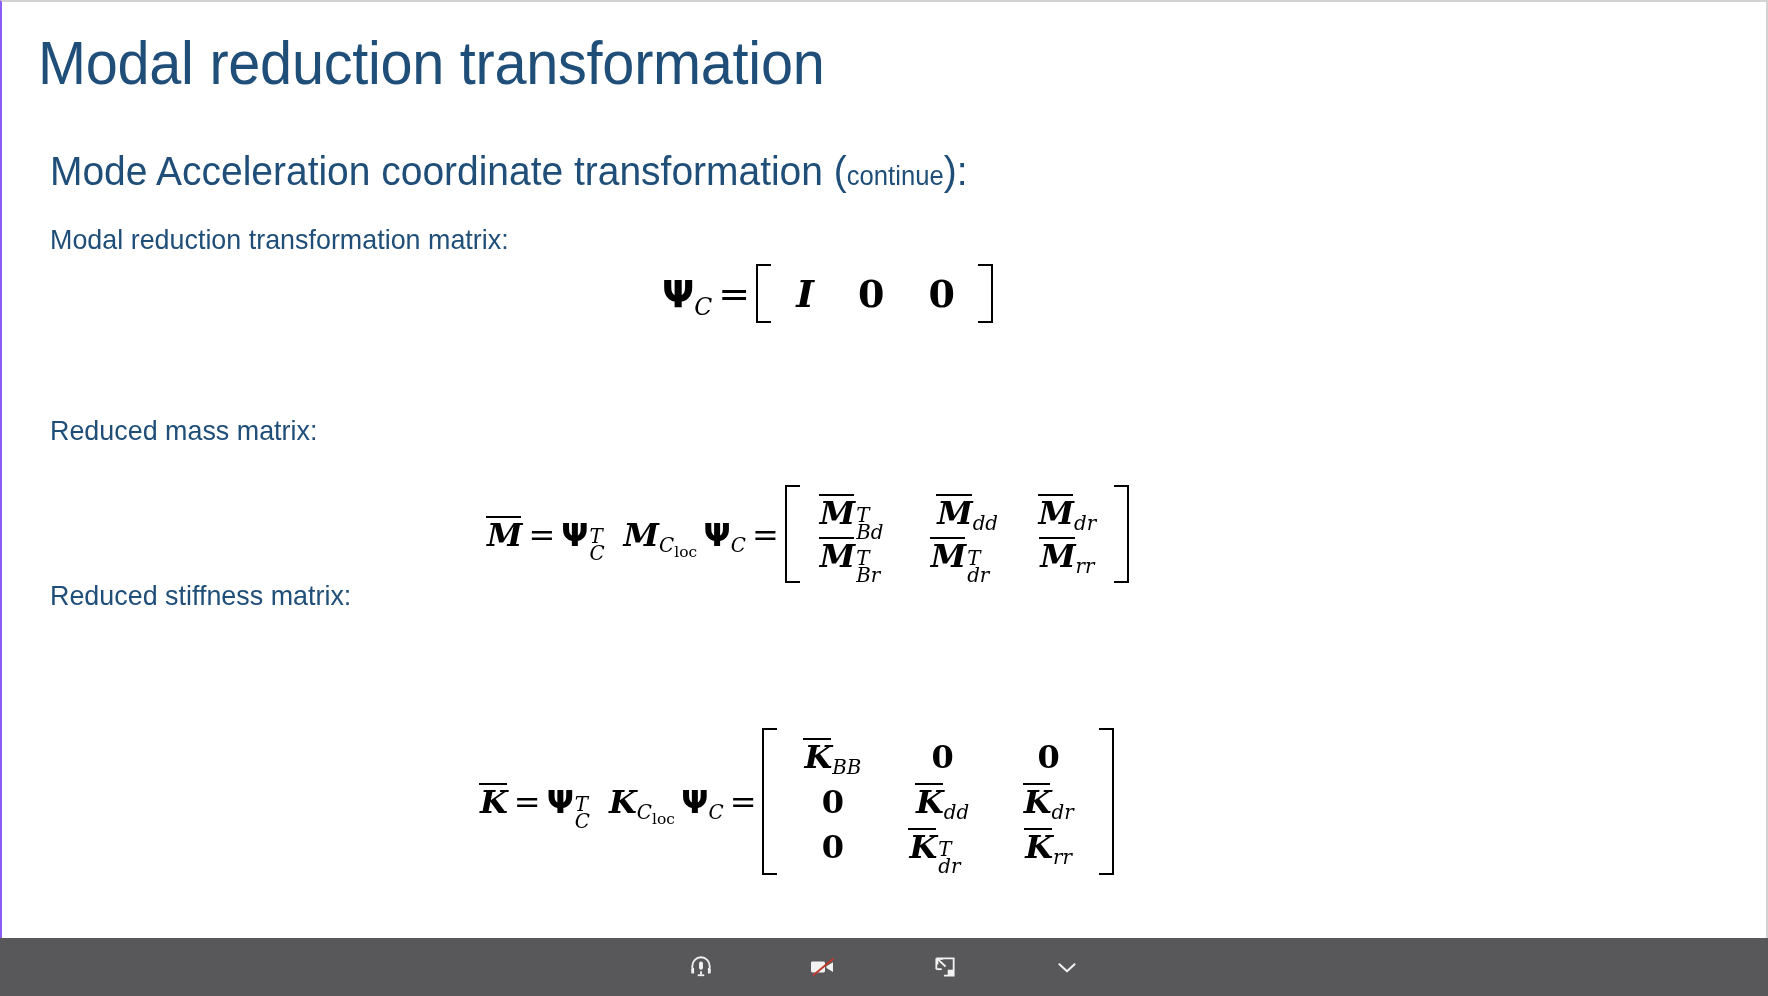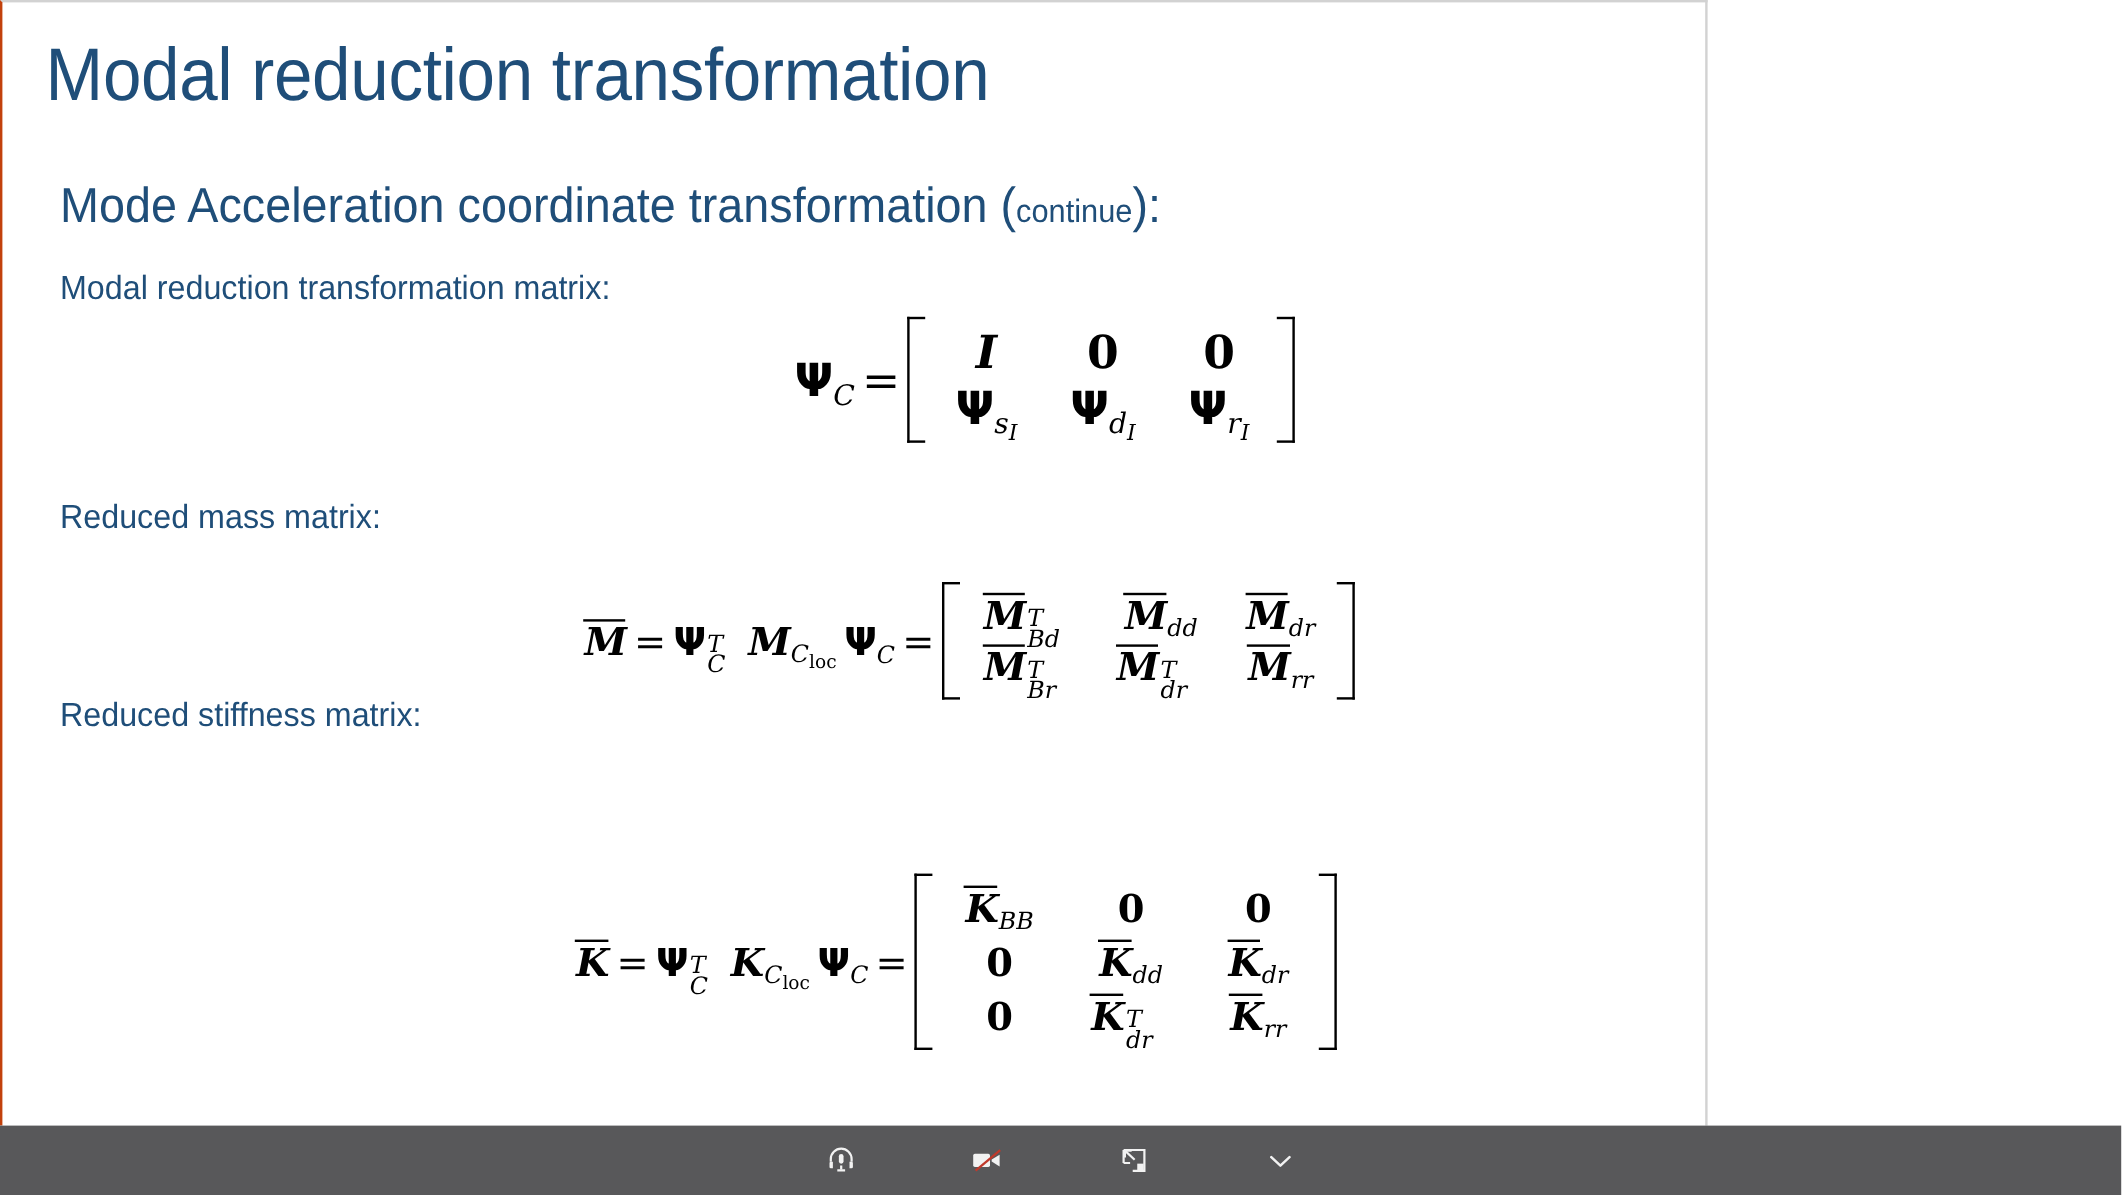--- a/index.html
+++ b/index.html
@@ -13,25 +13,25 @@
     height: 996px;
     background: #ffffff;
     overflow: hidden;
     font-family: "Liberation Sans", sans-serif;
   }
   
   #slide-frame {
     position: absolute;
     left: 0;
     top: 0;
-    width: 1423px;
+    width: 1768px;
     height: 938px;
     background: #ffffff;
     border-top: 2px solid #d2d2d2;
-    border-left: 2px solid #c2410c;
+    border-left: 2px solid #8b5cf6;
     border-right: 2px solid #d2d2d2;
     box-sizing: border-box;
   }
   #slide {
     position: absolute;
     left: 0;
     top: 0;
     right: 0;
     bottom: 0;
   }
@@ -220,25 +220,20 @@
       <div class="math" id="eq-psi">
         <span class="lhs">
           <span class="greek">Ψ</span><sub>C</sub><span class="eq">=</span>
         </span><span class="matrix">
           <table>
             <tbody>
                 <tr>
               <td><span class="mb">I</span></td>
               <td><span class="mup">0</span></td>
               <td><span class="mup">0</span></td>
-            </tr>
-            <tr>
-              <td><span class="greek">Ψ</span><sub>s<sub>I</sub></sub></td>
-              <td><span class="greek">Ψ</span><sub>d<sub>I</sub></sub></td>
-              <td><span class="greek">Ψ</span><sub>r<sub>I</sub></sub></td>
             </tr>
           </tbody>
             </table>
         </span>
       </div>
 
       <div class="math" id="eq-mass">
         <span class="lhs">
           <span class="ovb mb">M</span><span class="eq">=</span><span class="greek">Ψ</span><span class="sb"><i class="up">T</i><i class="down">C</i></span><span style="display:inline-block;width:1.1em"></span><span class="mb">M</span><sub>C<sub class="roman">loc</sub></sub> <span class="greek">Ψ</span><sub>C</sub><span class="eq">=</span>
         </span><span class="matrix">

